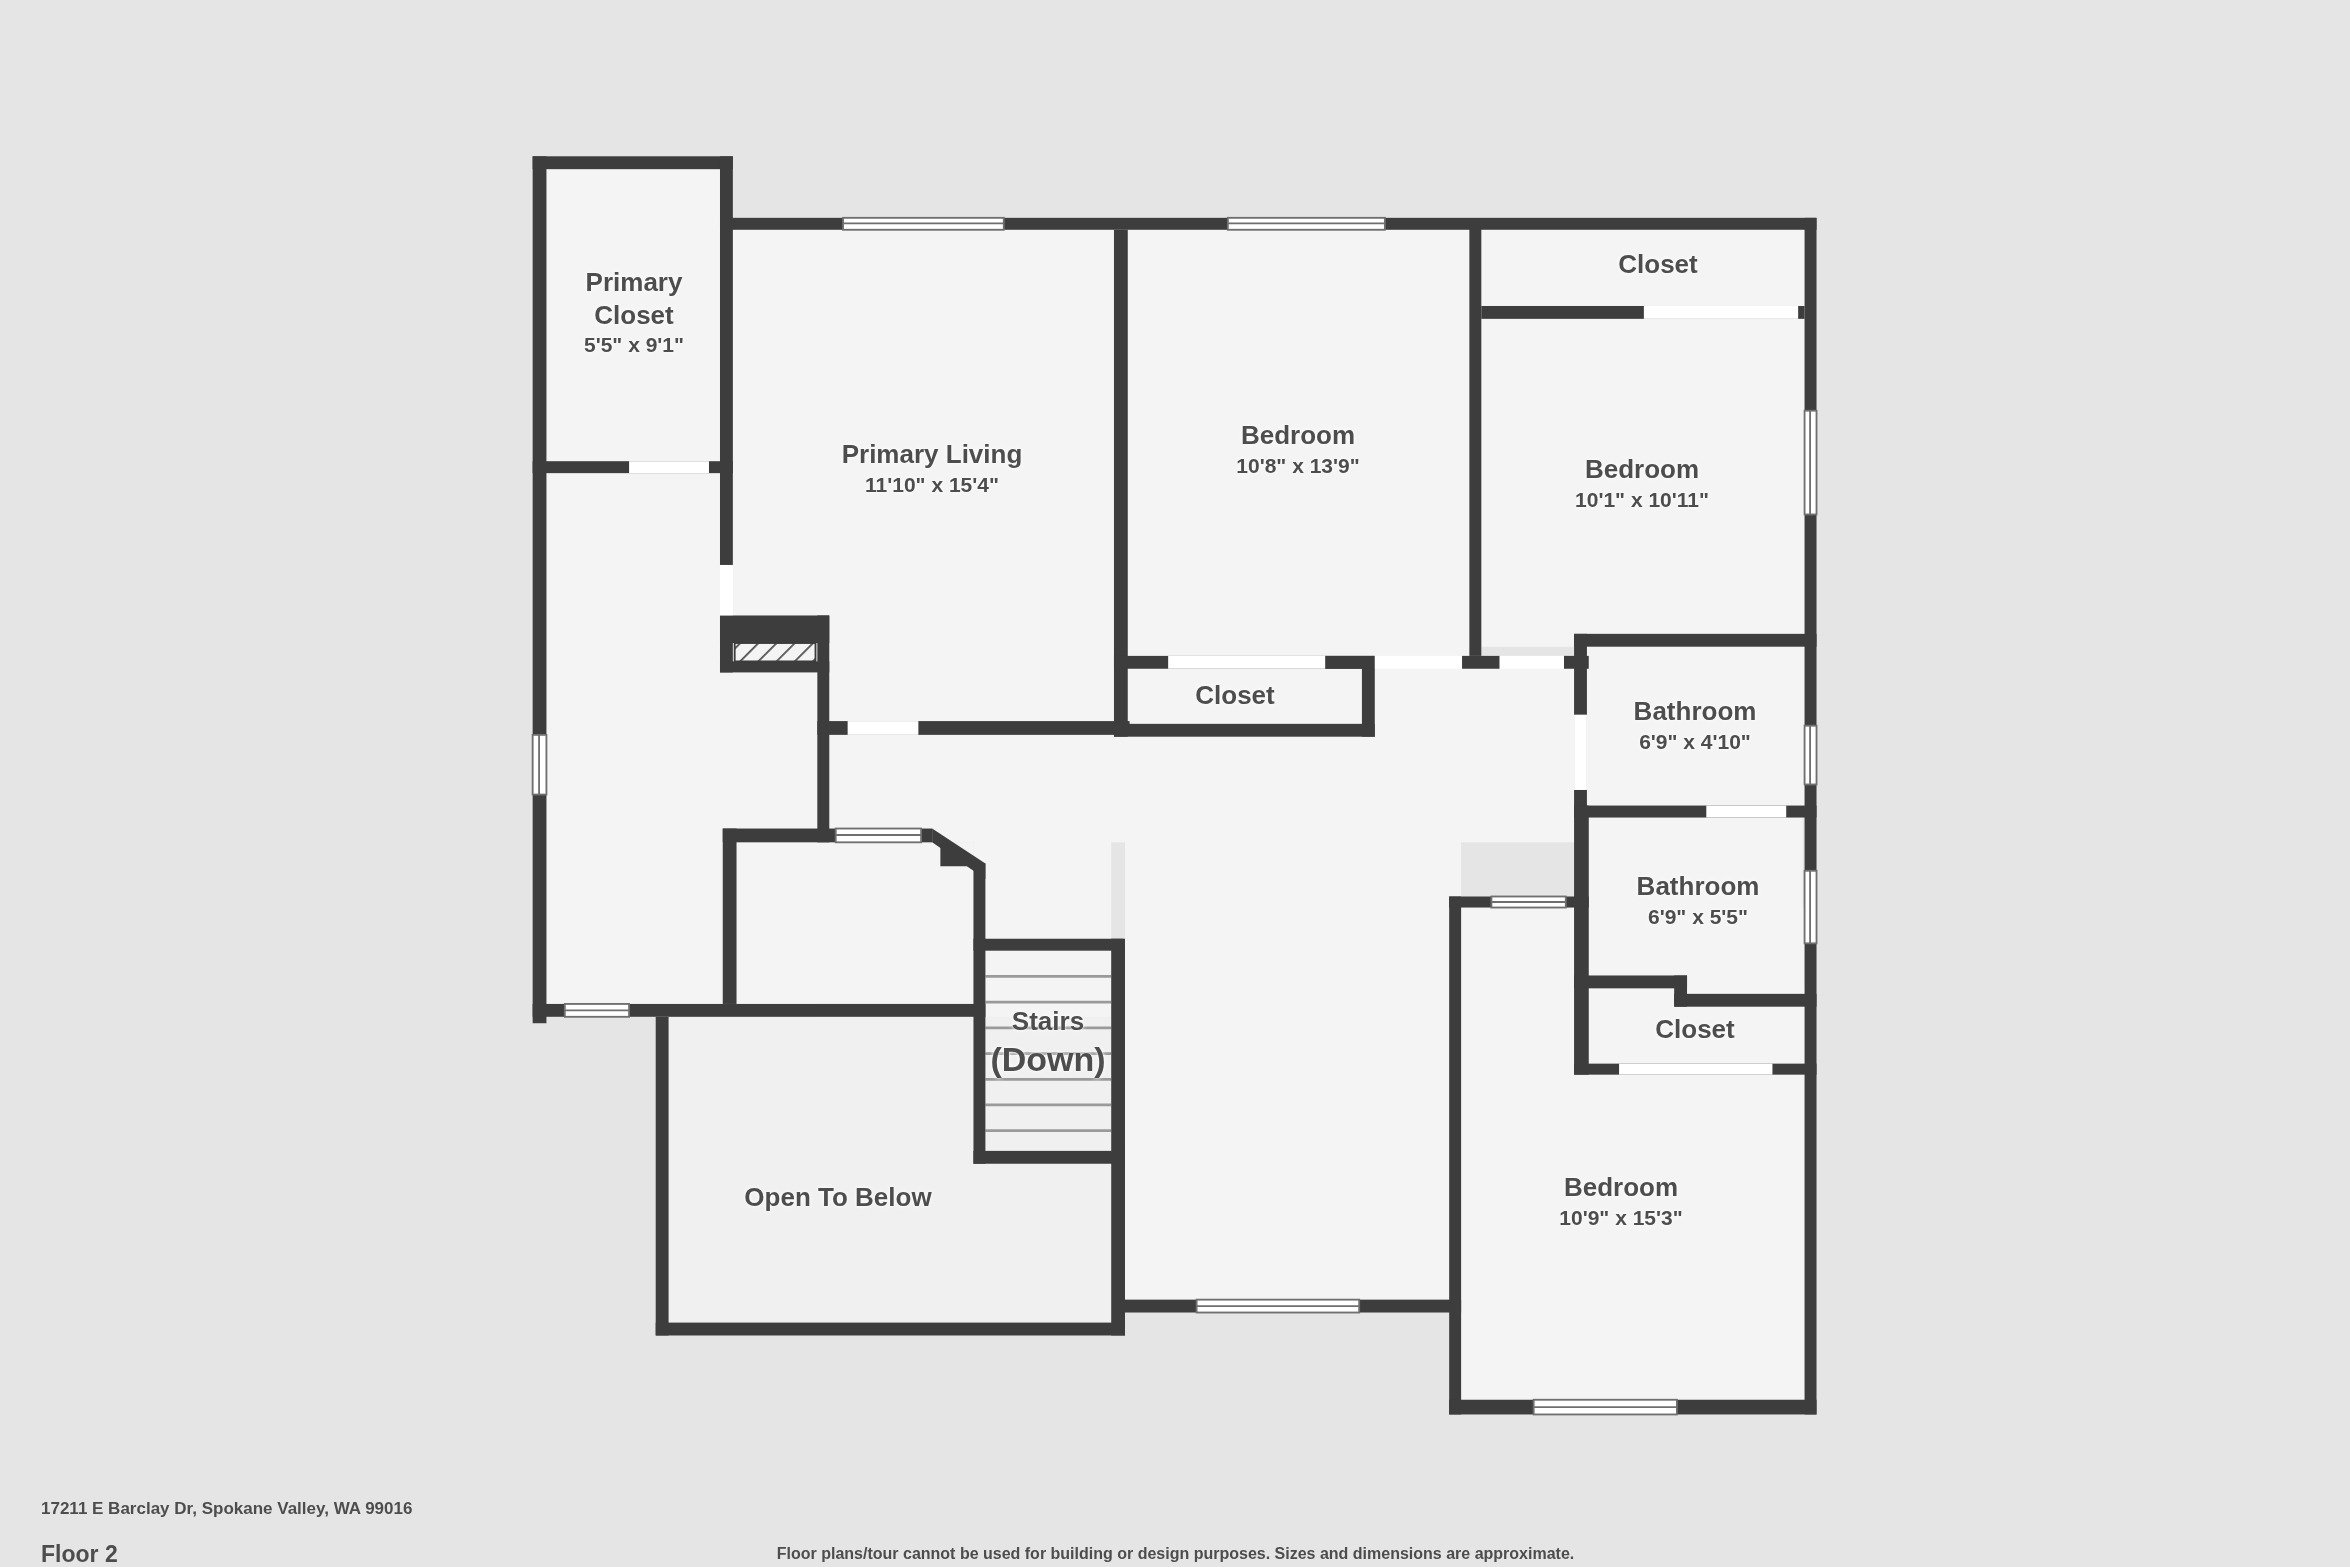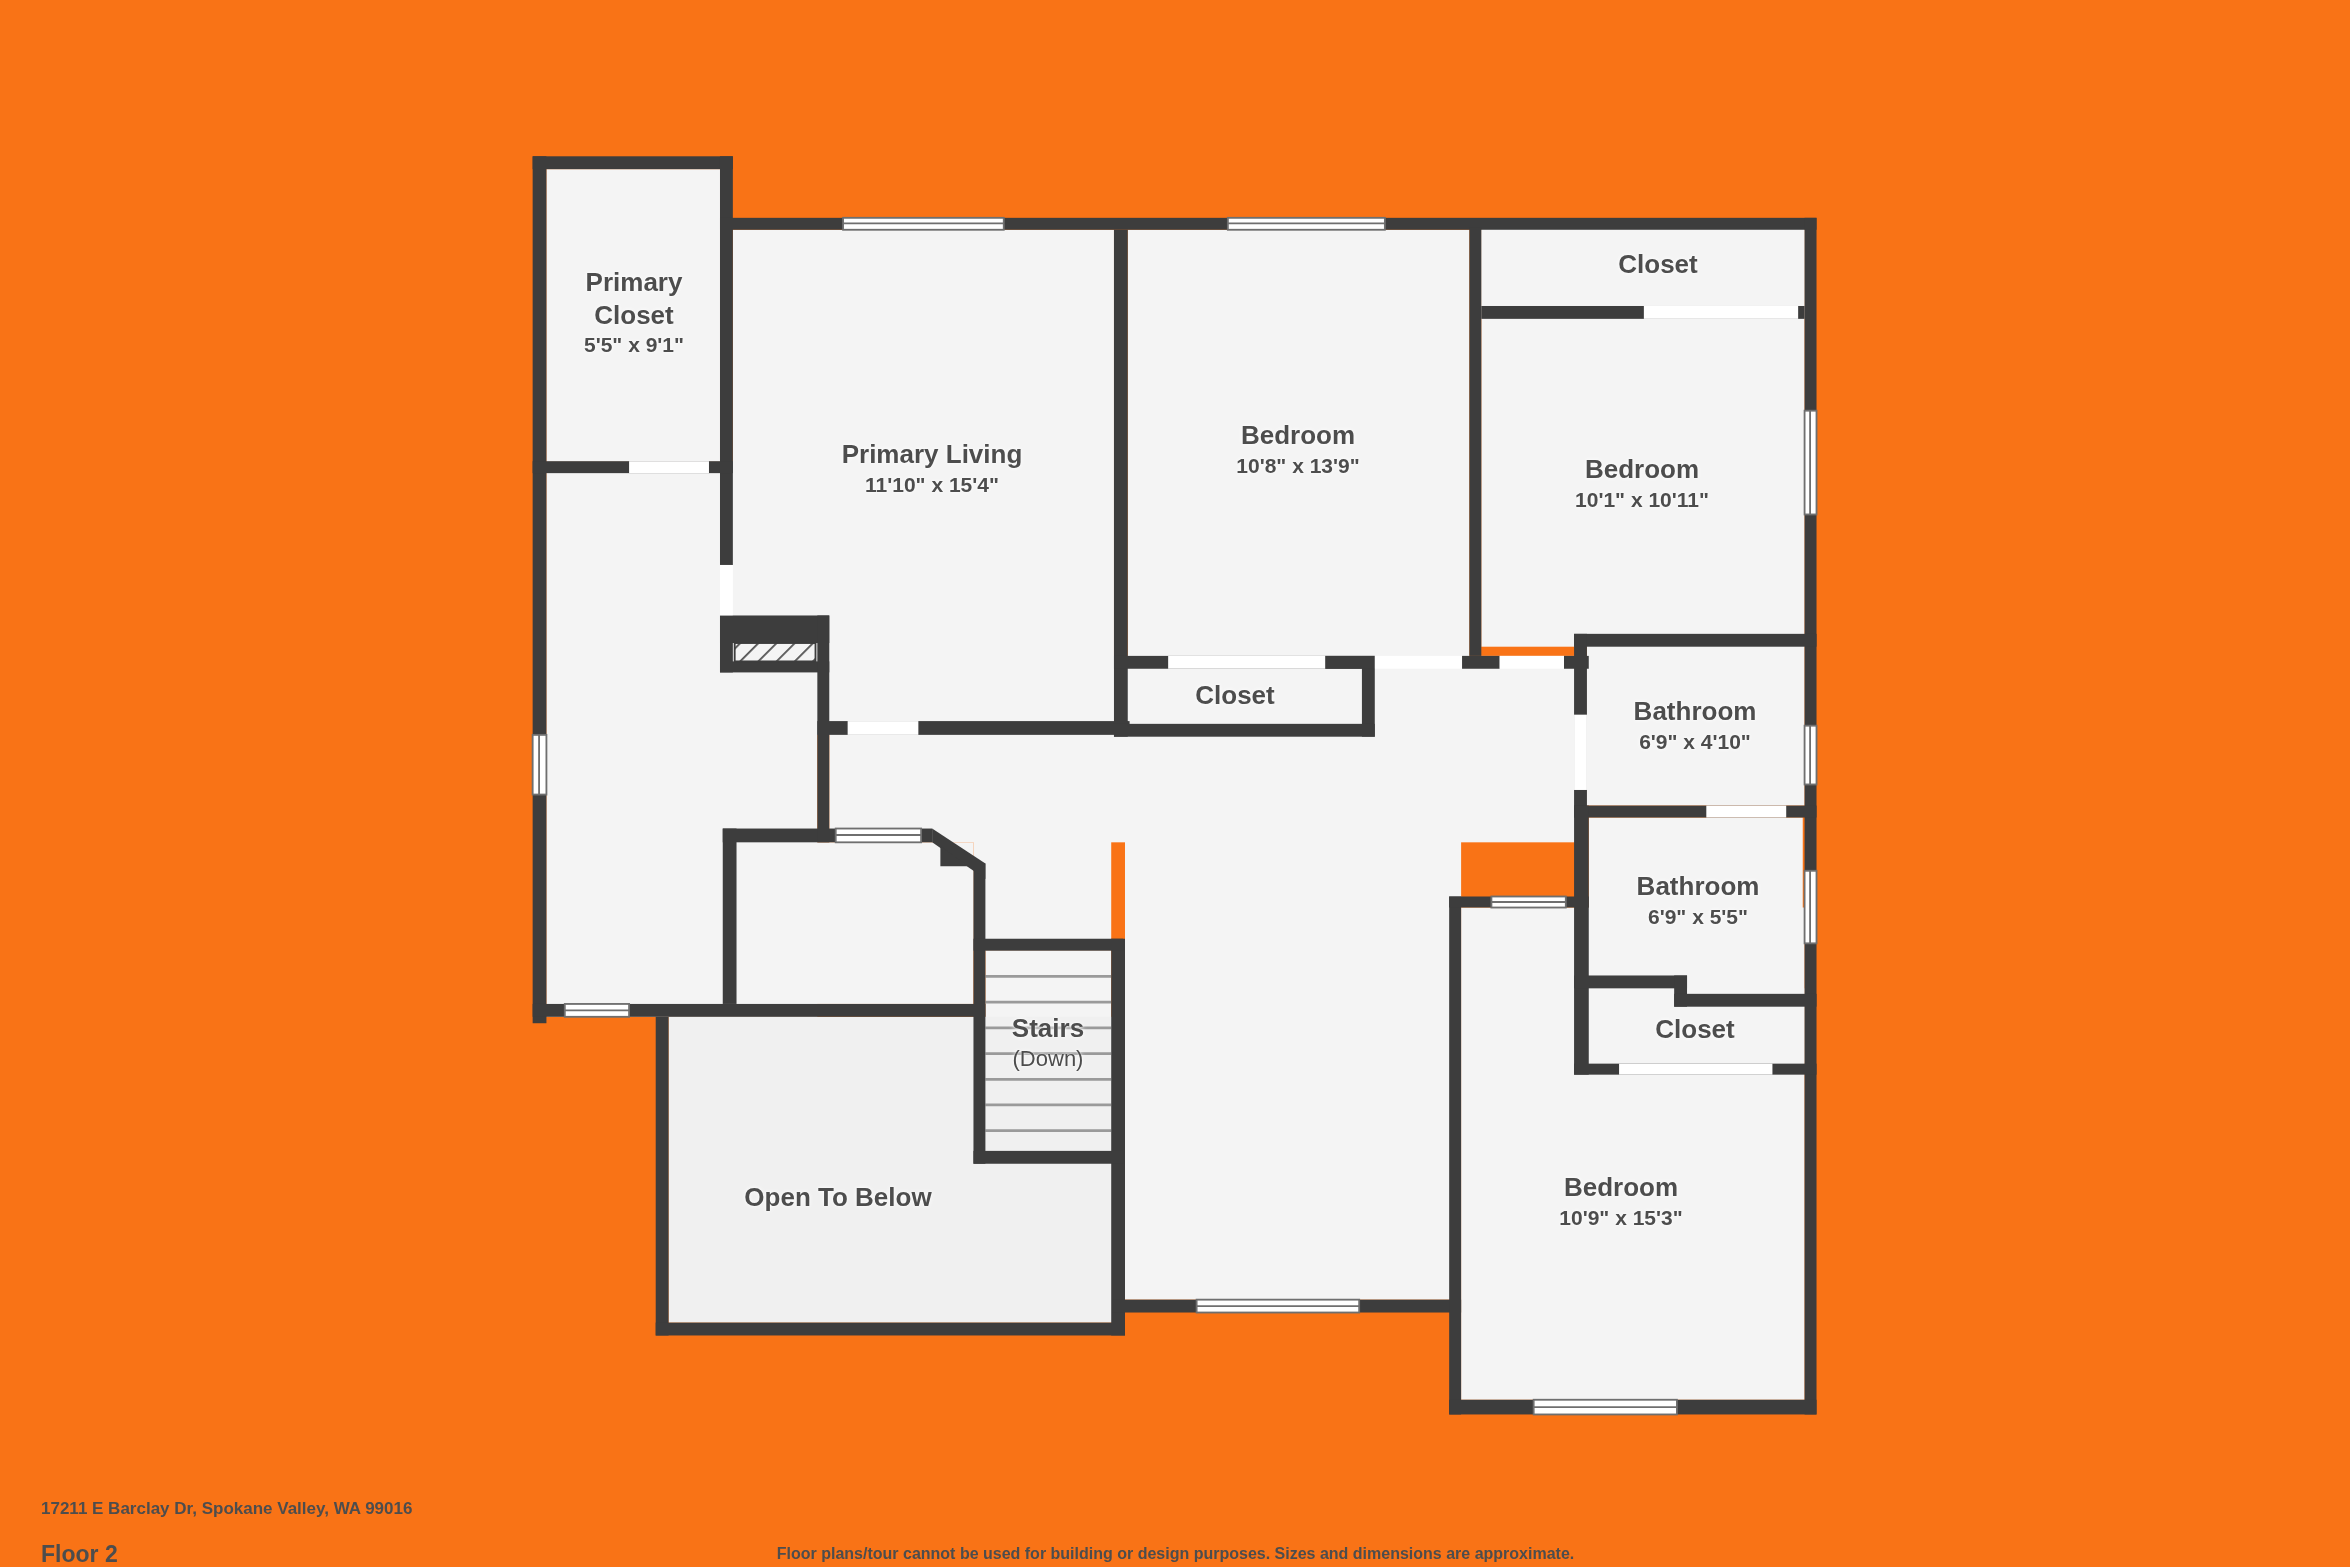--- a/index.html
+++ b/index.html
@@ -2,34 +2,34 @@
 <html style="--wall: #3d3d3d; --room: #f4f4f4; --open: #f0f0f0; --ink: #4d4d4d;font-size:14.7px"><head>
 <meta charset="utf-8">
 <style>
   :root{
     --wall:#3d3d3d;
     --room:#f4f4f4;
     --open:#f0f0f0;
     --ink:#4d4d4d;
   }
   html,body{margin:0;padding:0;background:#fff;}
-  #stage{position:relative;width:2351px;height:1568px;background:#f97316;overflow:hidden;
+  #stage{position:relative;width:2351px;height:1568px;background:#e5e5e5;overflow:hidden;
          font-family:"Liberation Sans",sans-serif;}
   #plan-svg{position:absolute;left:0;top:0;}
   .fill{fill:var(--room);}
   .openfill{fill:var(--open);}
   .wall{fill:var(--wall);}
   .gap{fill:#ffffff;}
   .winrect{fill:#ffffff;stroke:#6f6f6f;stroke-width:2;}
   .winline{stroke:#6f6f6f;stroke-width:2;}
   .tread{stroke:#9a9a9a;stroke-width:3;}
   .lbl{position:absolute;transform:translate(-50%,-50%);text-align:center;color:var(--ink);
        text-shadow:0 0 5.5px #fff,0 0 1.8px #fff;}
   .rn{font-size:26px;font-weight:bold;line-height:1.25;}
-  .rn2{font-size:22px;font-weight:normal;line-height:1.25;}
+  .rn2{font-size:34px;font-weight:bold;line-height:1.25;}
   .rd{font-size:21px;font-weight:bold;line-height:1.3;}
   .footer-line{position:absolute;left:41px;color:var(--ink);font-weight:bold;}
   #addr{top:1499px;font-size:17px;}
   #floor{top:1541px;font-size:23px;}
   #disclaimer{position:absolute;left:0;top:1545px;width:2351px;text-align:center;
               color:var(--ink);font-weight:bold;font-size:16px;}
 </style>
 </head>
 <body>
 

